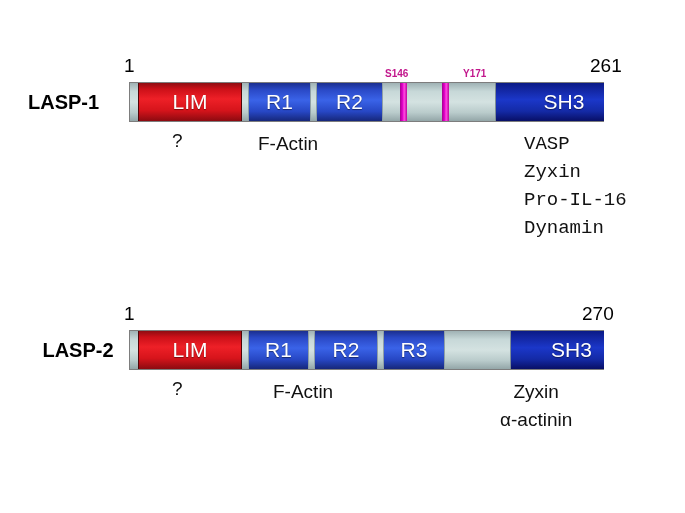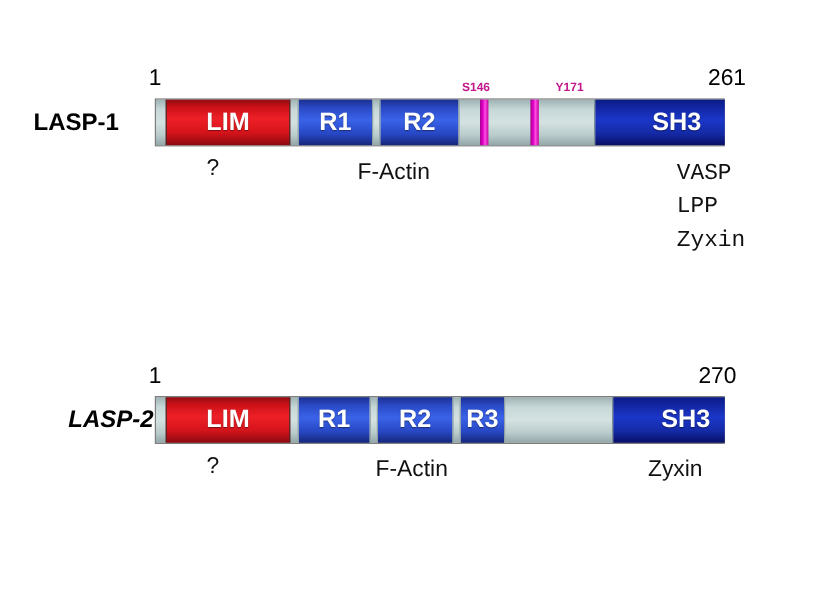--- a/index.html
+++ b/index.html
@@ -53,21 +53,21 @@
 
   .seg {
     position: absolute;
     top: 0;
     height: 38px;
     box-sizing: border-box;
     display: flex;
     align-items: center;
     justify-content: center;
     font-size: 21px;
-    font-weight: bold;
+    font-weight: normal;
     color: #ffffff;
     text-shadow: 0 1px 1px rgba(0,0,0,0.45);
     white-space: nowrap;
   }
 
   .seg-lim {
     background: linear-gradient(to bottom,
                 #8f0d12 0%, #cc1018 16%, #ee2027 42%, #d6141b 72%, #8c0a10 100%);
     border-left: 1px solid #4d0508;
     border-right: 1px solid #4d0508;
@@ -114,21 +114,21 @@
   }
 
   
   .partner-col {
     position: absolute;
     font-size: 19px;
     color: #111111;
     line-height: 28px;
     white-space: nowrap;
   }
-  .partner-col div { white-space: nowrap; margin-left: 40px; }
+  .partner-col div { white-space: nowrap; }
 
   .qmark {
     position: absolute;
     font-size: 19px;
     color: #111111;
   }
 </style>
 </head>
 <body>
 
@@ -159,49 +159,51 @@
     </div>
 
     <div class="qmark" style="left:172px; top:48px;">?</div>
 
     <div class="partner-col" style="left:258px; top:48px;">
       <div>F-Actin</div>
     </div>
 
     <div class="partner-col" style="left:524px; top:48px;font-family:Liberation Mono, monospace;">
       <div>VASP</div>
-      <div>LPP</div>
       <div>Zyxin</div>
+      <div>Pro-IL-16</div>
+      <div>Dynamin</div>
     </div>
   </div>
 
   <div class="protein-row" style="top:330px;">
 
-    <div class="protein-name" style="left:28px; right:auto; width:100px; text-align:right; top:9px;font-style:italic;">LASP-2</div>
+    <div class="protein-name" style="left:28px; right:auto; width:100px; text-align:center; top:9px;">LASP-2</div>
 
     <div class="residue-num" style="left:124px; top:-27px;">1</div>
     <div class="residue-num" style="left:582px; top:-27px;">270</div>
 
     <div class="bar" style="left:129px; top:0px; width:475px;">
 
       <div class="seg seg-lim" style="left:8px; width:104px;">LIM</div>
 
       <div class="seg seg-r" style="left:118px; width:61px;">R1</div>
 
       <div class="seg seg-r" style="left:184px; width:64px;">R2</div>
 
-      <div class="seg seg-r" style="left:253px; width:38px;">R3</div>
+      <div class="seg seg-r" style="left:253px; width:62px;">R3</div>
 
       <div class="seg seg-sh3" style="left:380px; width:94px;">SH3</div>
     </div>
 
     <div class="qmark" style="left:172px; top:48px;">?</div>
 
     <div class="partner-col" style="left:273px; top:48px;">
       <div>F-Actin</div>
     </div>
 
     <div class="partner-col" style="left:500px; top:48px; text-align:center;">
       <div>Zyxin</div>
+      <div>α-actinin</div>
     </div>
   </div>
 
 </div>
 
 </body></html>

